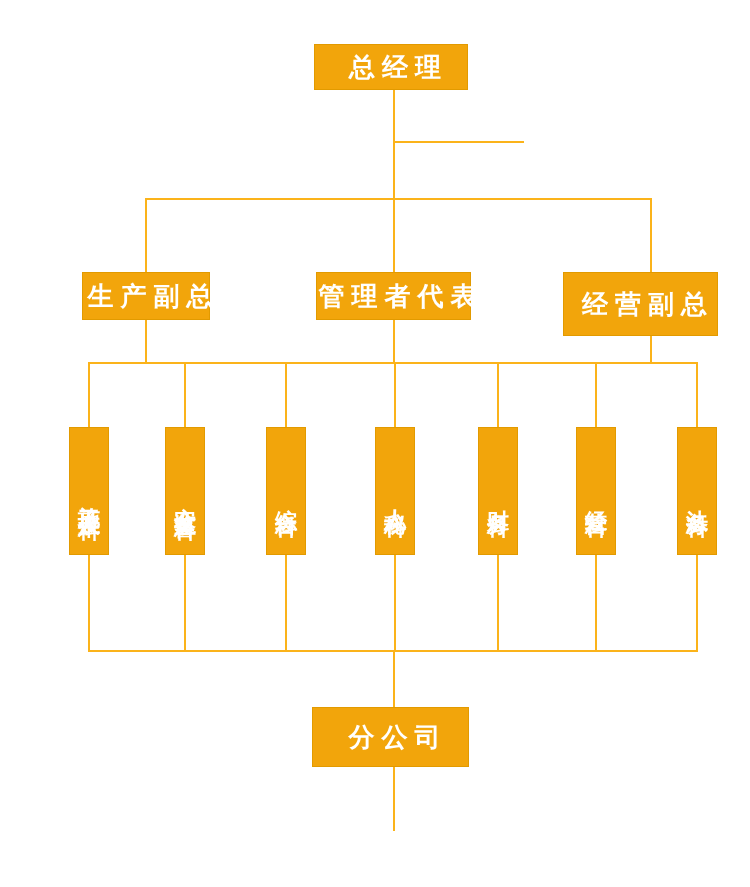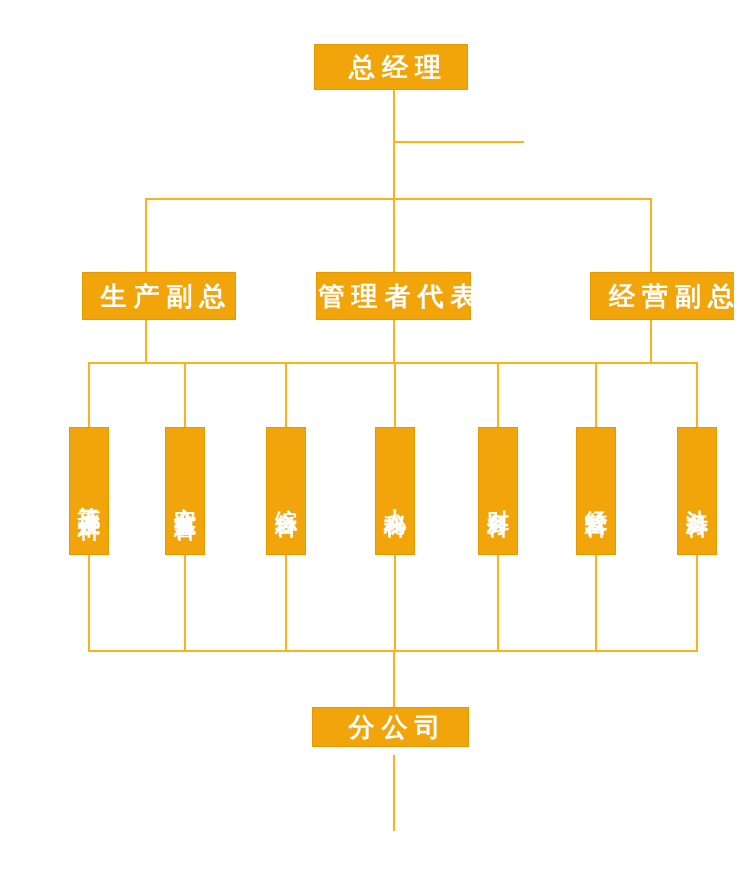--- a/index.html
+++ b/index.html
@@ -81,27 +81,27 @@
 
   <div class="hline" style="left:64px;top:626px;width:610px"></div>
   <div class="vline" style="left:369px;top:626px;height:57px"></div>
   <div class="vline" style="left:369px;top:731px;height:76px"></div>
 
   <div class="node h" style="left:290px;top:20px;width:154px;height:46px">
     <span>总经理</span>
   </div>
 
 
-  <div class="node h" style="left:58px;top:248px;width:154px;height:48px">
+  <div class="node h" style="left:58px;top:248px;width:128px;height:48px">
     <span>生产副总</span>
   </div>
   <div class="node h" style="left:292px;top:248px;width:155px;height:48px">
     <span>管理者代表</span>
   </div>
-  <div class="node h" style="left:566px;top:248px;width:155px;height:48px">
+  <div class="node h" style="left:539px;top:248px;width:155px;height:64px">
     <span>经营副总</span>
   </div>
 
   <div class="node v" style="left:45px;top:403px;width:40px;height:128px">
     <span>施工技术科</span>
   </div>
   <div class="node v" style="left:141px;top:403px;width:40px;height:128px">
     <span>安全监督科</span>
   </div>
   <div class="node v" style="left:242px;top:403px;width:40px;height:128px">
@@ -113,17 +113,17 @@
   <div class="node v" style="left:454px;top:403px;width:40px;height:128px">
     <span>财务科</span>
   </div>
   <div class="node v" style="left:552px;top:403px;width:40px;height:128px">
     <span>经营科</span>
   </div>
   <div class="node v" style="left:653px;top:403px;width:40px;height:128px">
     <span>法务科</span>
   </div>
 
-  <div class="node h" style="left:288px;top:683px;width:157px;height:40px">
+  <div class="node h" style="left:288px;top:683px;width:157px;height:60px">
     <span>分公司</span>
   </div>
 
 </div>
 
 </body></html>

